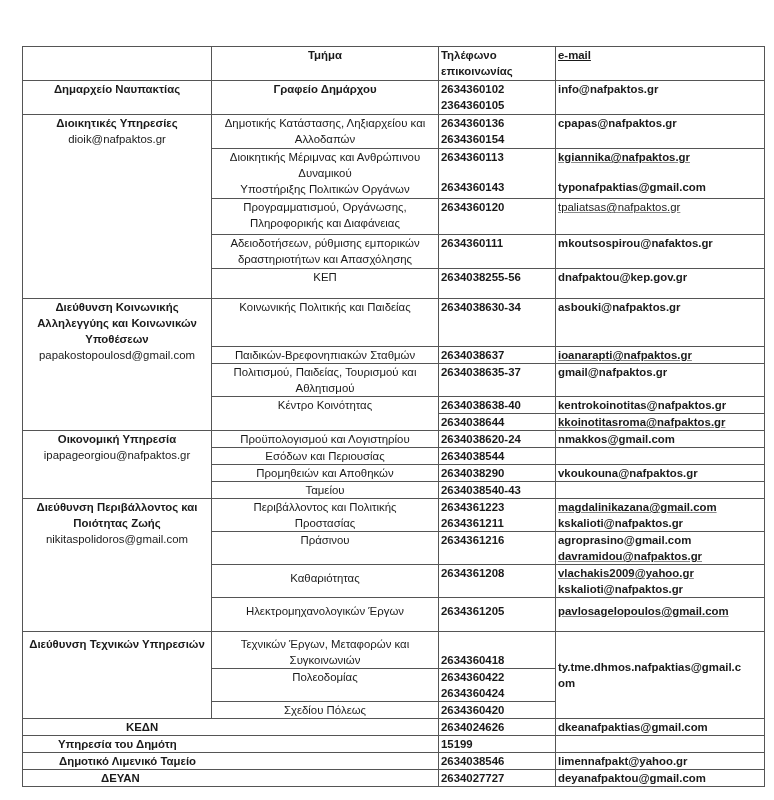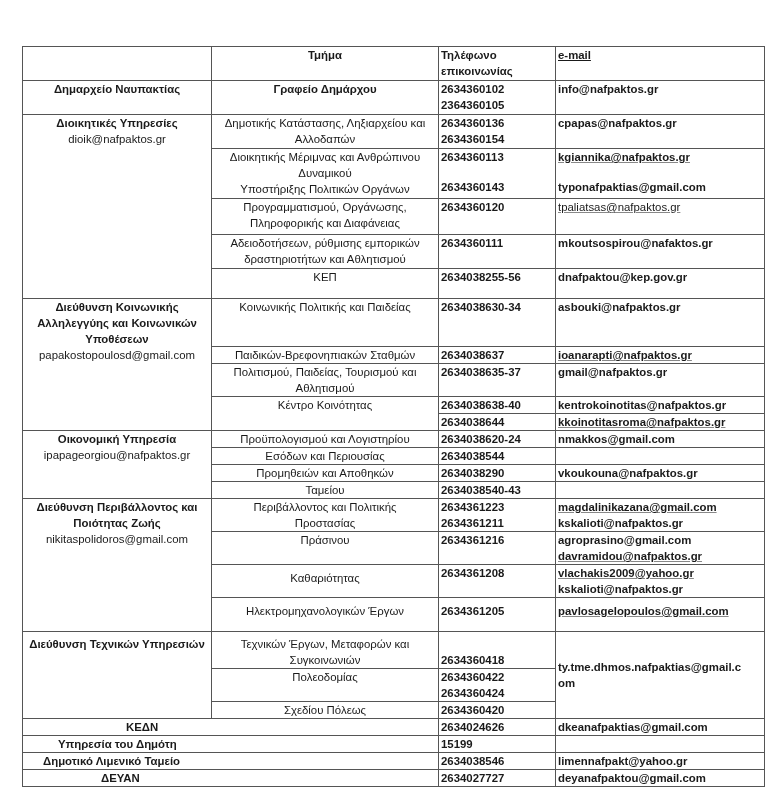--- a/index.html
+++ b/index.html
@@ -85,21 +85,21 @@
     <td class="center">
       <span class="line">Προγραμματισμού, Οργάνωσης,</span>
       <span class="line">Πληροφορικής και Διαφάνειας</span>
     </td>
     <td class="mono">2634360120</td>
     <td class="u">tpaliatsas@nafpaktos.gr</td>
   </tr>
   <tr style="height:34px">
     <td class="center">
       <span class="line">Αδειοδοτήσεων, ρύθμισης  εμπορικών</span>
-      <span class="line">δραστηριοτήτων και Αθλητισμού</span>
+      <span class="line">δραστηριοτήτων και Απασχόλησης</span>
     </td>
     <td class="mono">2634360111</td>
     <td class="bold">mkoutsospirou@nafaktos.gr</td>
   </tr>
   <tr style="height:30px">
     <td class="center">ΚΕΠ</td>
     <td class="mono">2634038255-56</td>
     <td class="bold">dnafpaktou@kep.gov.gr</td>
   </tr>
 
@@ -231,21 +231,21 @@
     <td colspan="2" class="bold" style="padding-left:103px">ΚΕΔΝ</td>
     <td class="mono">2634024626</td>
     <td class="bold">dkeanafpaktias@gmail.com</td>
   </tr>
   <tr style="height:17px">
     <td colspan="2" class="bold" style="padding-left:35px">Υπηρεσία του Δημότη</td>
     <td class="mono">15199</td>
     <td></td>
   </tr>
   <tr style="height:17px">
-    <td colspan="2" class="bold" style="padding-left:20px">Δημοτικό Λιμενικό Ταμείο</td>
+    <td colspan="2" class="bold" style="padding-left:36px">Δημοτικό Λιμενικό Ταμείο</td>
     <td class="mono">2634038546</td>
     <td class="bold">limennafpakt@yahoo.gr</td>
   </tr>
   <tr style="height:17px">
     <td colspan="2" class="bold" style="padding-left:78px">ΔΕΥΑΝ</td>
     <td class="mono">2634027727</td>
     <td class="bold">deyanafpaktou@gmail.com</td>
   </tr>
 </tbody>
   </table>

